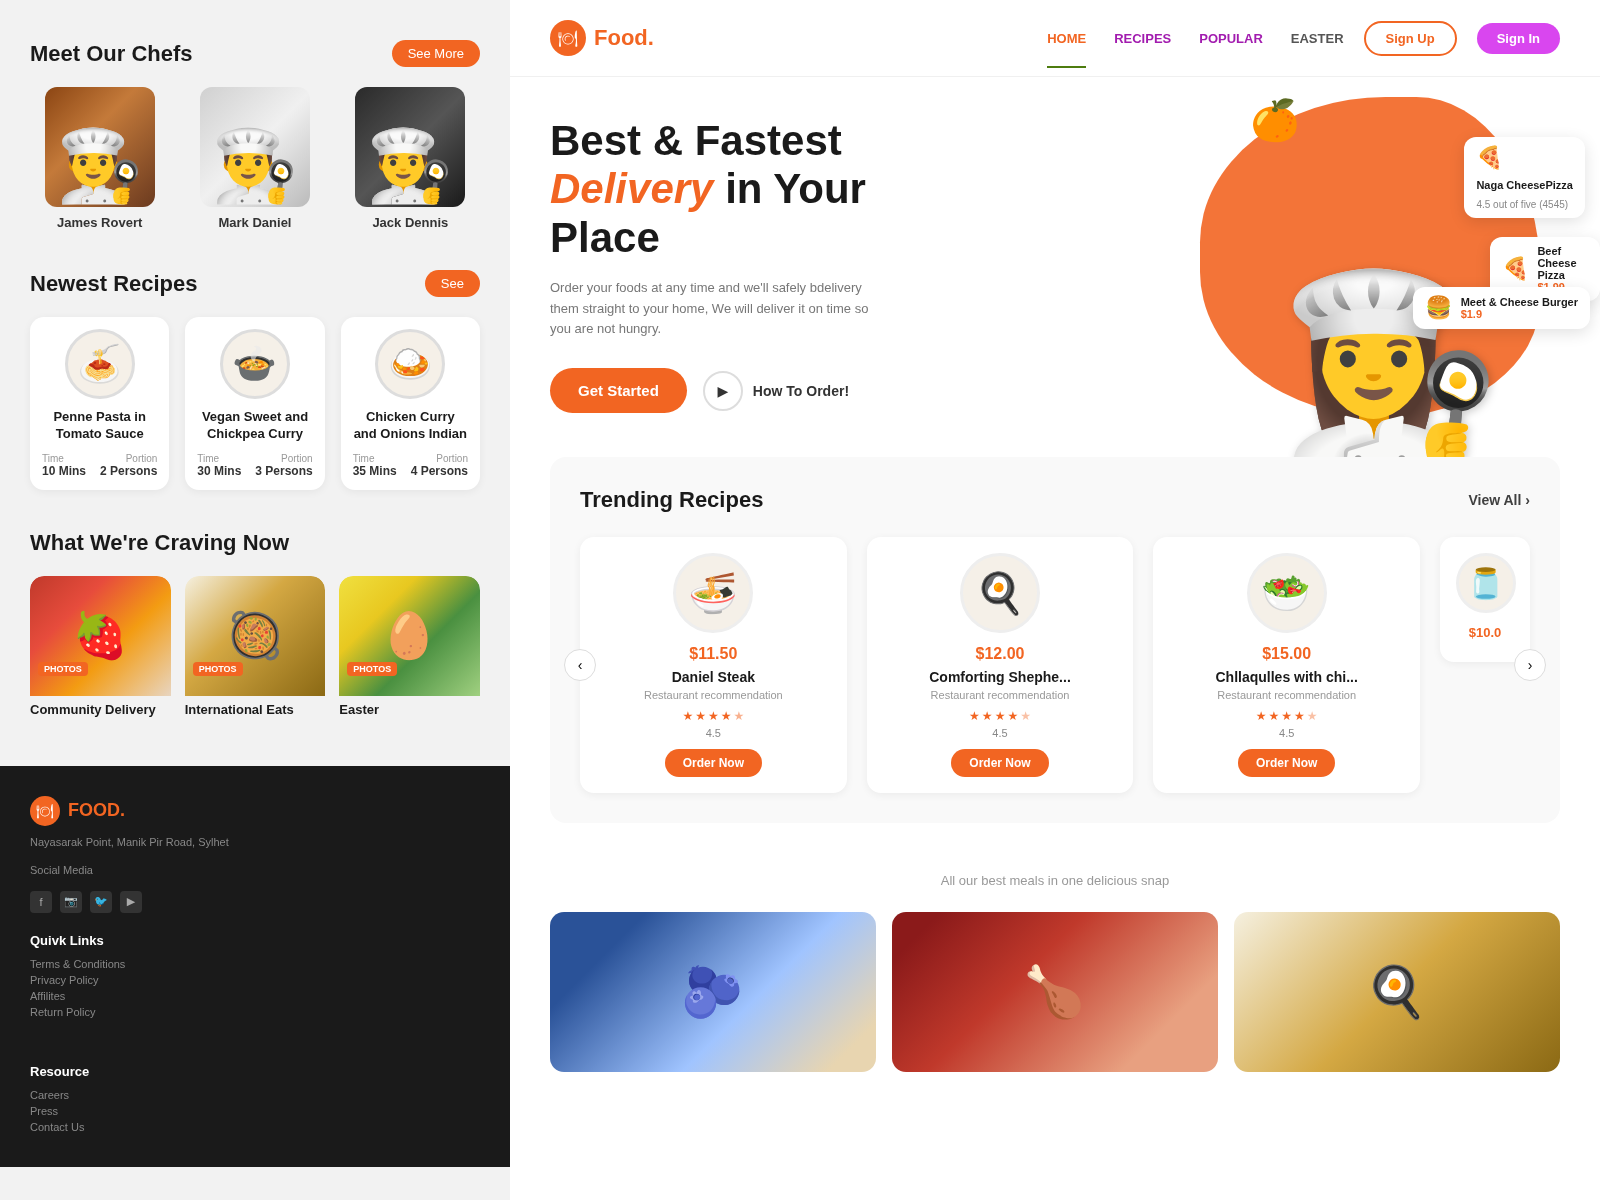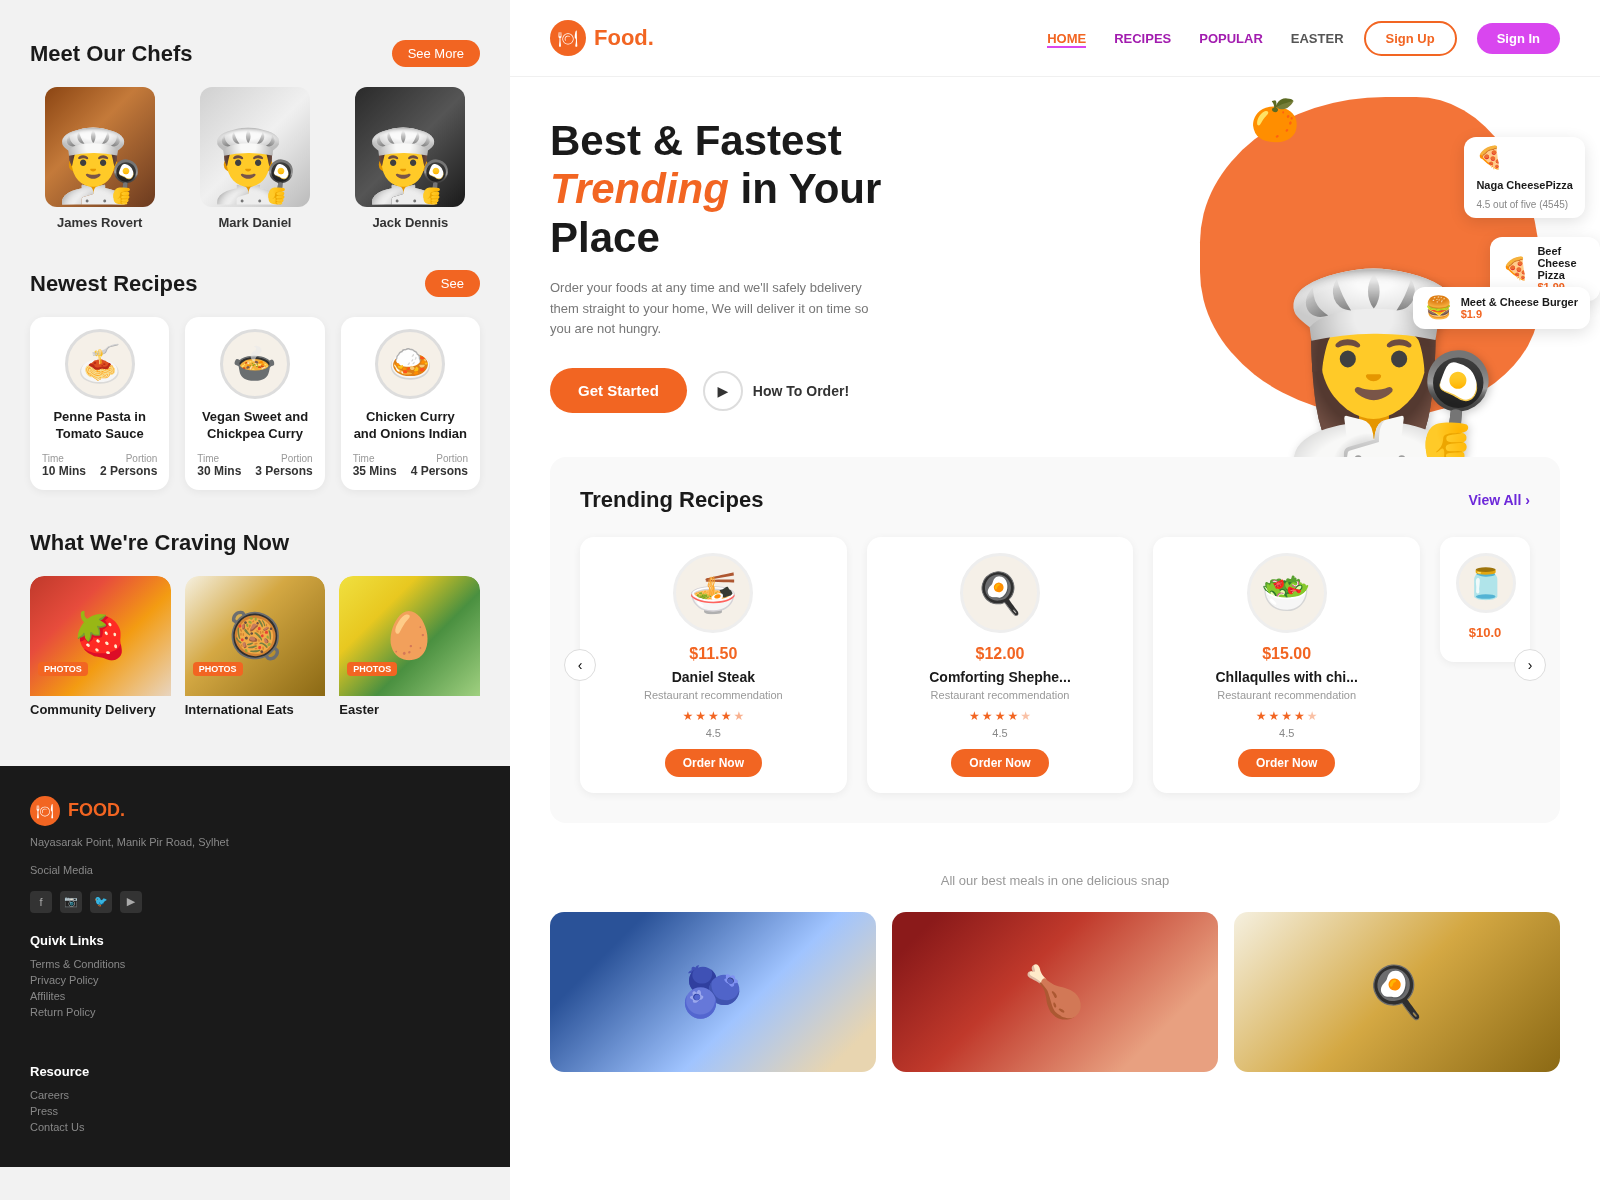--- a/index.html
+++ b/index.html
@@ -321,22 +321,22 @@
     .nav-link {
       font-size: 13px;
       font-weight: 600;
       color: #a21caf;
       text-decoration: none;
       cursor: pointer;
     }
 
     .nav-link.active {
       color: #f26522;
-      border-bottom: 2px solid #d946ef;
-      padding-bottom: 0;
+      border-bottom: 2px solid #4d7c0f;
+      padding-bottom: 20px;
     }
 
     .nav-link.easter { color: #555; }
 
     .nav-signup {
       border: 2px solid #f26522;
       color: #f26522;
       background: transparent;
       border-radius: 25px;
       padding: 8px 20px;
@@ -535,21 +535,21 @@
       margin-bottom: 24px;
     }
 
     .trending-title {
       font-size: 22px;
       font-weight: 700;
       color: #1a1a1a;
     }
 
     .view-all-link {
-      color: #6d28d9;
+      color: #404040;
       font-size: 14px;
       font-weight: 600;
       cursor: pointer;
       display: flex;
       align-items: center;
       gap: 4px;
       margin-left: 19px;
     }
 
     .trending-cards {
@@ -870,21 +870,21 @@
       <li><a class="nav-link easter">EASTER</a></li>
     </ul>
     <button class="nav-signup">Sign Up</button>
     <button class="nav-signin">Sign In</button>
   </nav>
 
   <div class="hero">
     <div class="hero-content">
       <h1 class="hero-title">
         <span>Best &amp; Fastest</span><br>
-        <span class="highlight">Trending</span>
+        <span class="highlight">Delivery</span>
         <span> in Your<br>Place</span>
       </h1>
       <p class="hero-desc">Order your foods at any time and we'll safely bdelivery them straight to your home, We will deliver it on time so you are not hungry.</p>
       <div class="hero-buttons">
         <button class="btn-get-started">Get Started</button>
         <div class="btn-how-to">
           <div class="play-btn">▶</div>
           <span class="how-to-text">How To Order!</span>
         </div>
       </div>

